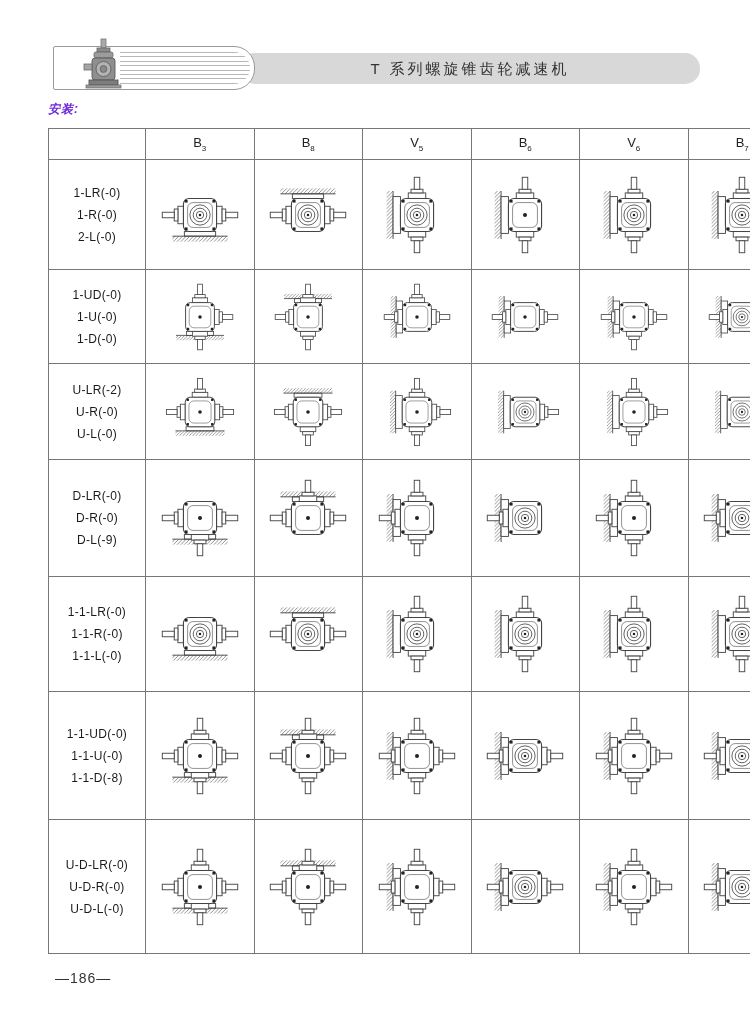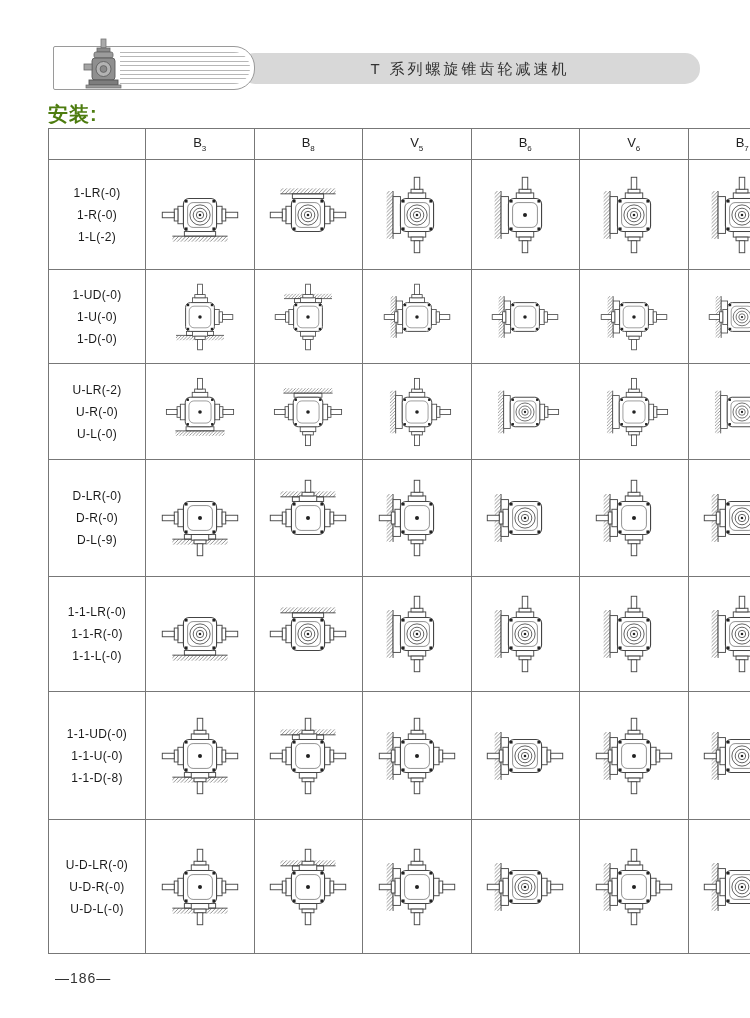--- a/index.html
+++ b/index.html
@@ -23,22 +23,23 @@
     border-radius:2px 21px 21px 2px;
   }
   .speed-lines{
     position:absolute;left:66px;top:5px;right:4px;bottom:5px;
     background:repeating-linear-gradient(to bottom,#9f9f9f 0px,#9f9f9f 1px,transparent 1px,transparent 4.4px);
     border-radius:0 18px 18px 0;opacity:.75;
   }
   .logo-svg{position:absolute;left:28px;top:-9px;z-index:3;}
   
   .section-label{
-    position:absolute;left:48px;top:101px;font-size:20px;font-weight:bold;color:#4d7c0f;
+    position:absolute;left:48px;top:101px;font-size:12px;font-weight:bold;color:#6d28d9;
     letter-spacing:1px;
+    font-style:italic;
   }
   
   table.mounting{
     position:absolute;left:48px;top:128px;width:749px;
     border-collapse:collapse;table-layout:fixed;
   }
   table.mounting th, table.mounting td{
     border:1px solid #777;padding:0;text-align:center;vertical-align:middle;
     background:#fff;
   }
@@ -107,21 +108,21 @@
           <th>B<sub>8</sub></th>
           <th>V<sub>5</sub></th>
           <th>B<sub>6</sub></th>
           <th>V<sub>6</sub></th>
           <th>B<sub>7</sub></th>
         </tr>
         <tr style="height:110px">
           <td class="row-label">
             <div>1-LR(-0)</div>
             <div>1-R(-0)</div>
-            <div>1-L(-2)</div>
+            <div>2-L(-0)</div>
           </td>
           <td class="drawing">
             <svg width="92" height="92" viewBox="0 0 100 100">
               <rect x="33" y="68" width="34" height="5" fill="#fff" stroke="#444" stroke-width="1"></rect>
               <rect x="20" y="73" width="60" height="6" fill="url(#hatchP)"></rect>
               <line x1="20" y1="73" x2="80" y2="73" stroke="#444" stroke-width="1"></line>
               <rect x="26" y="40.5" width="6" height="19" fill="#fff" stroke="#444" stroke-width="1"></rect>
               <rect x="22" y="43.5" width="4" height="13" fill="#fff" stroke="#444" stroke-width="1"></rect>
               <rect x="9" y="47" width="13" height="6" fill="#fff" stroke="#444" stroke-width="1"></rect>
               <rect x="68" y="40.5" width="6" height="19" fill="#fff" stroke="#444" stroke-width="1"></rect>

